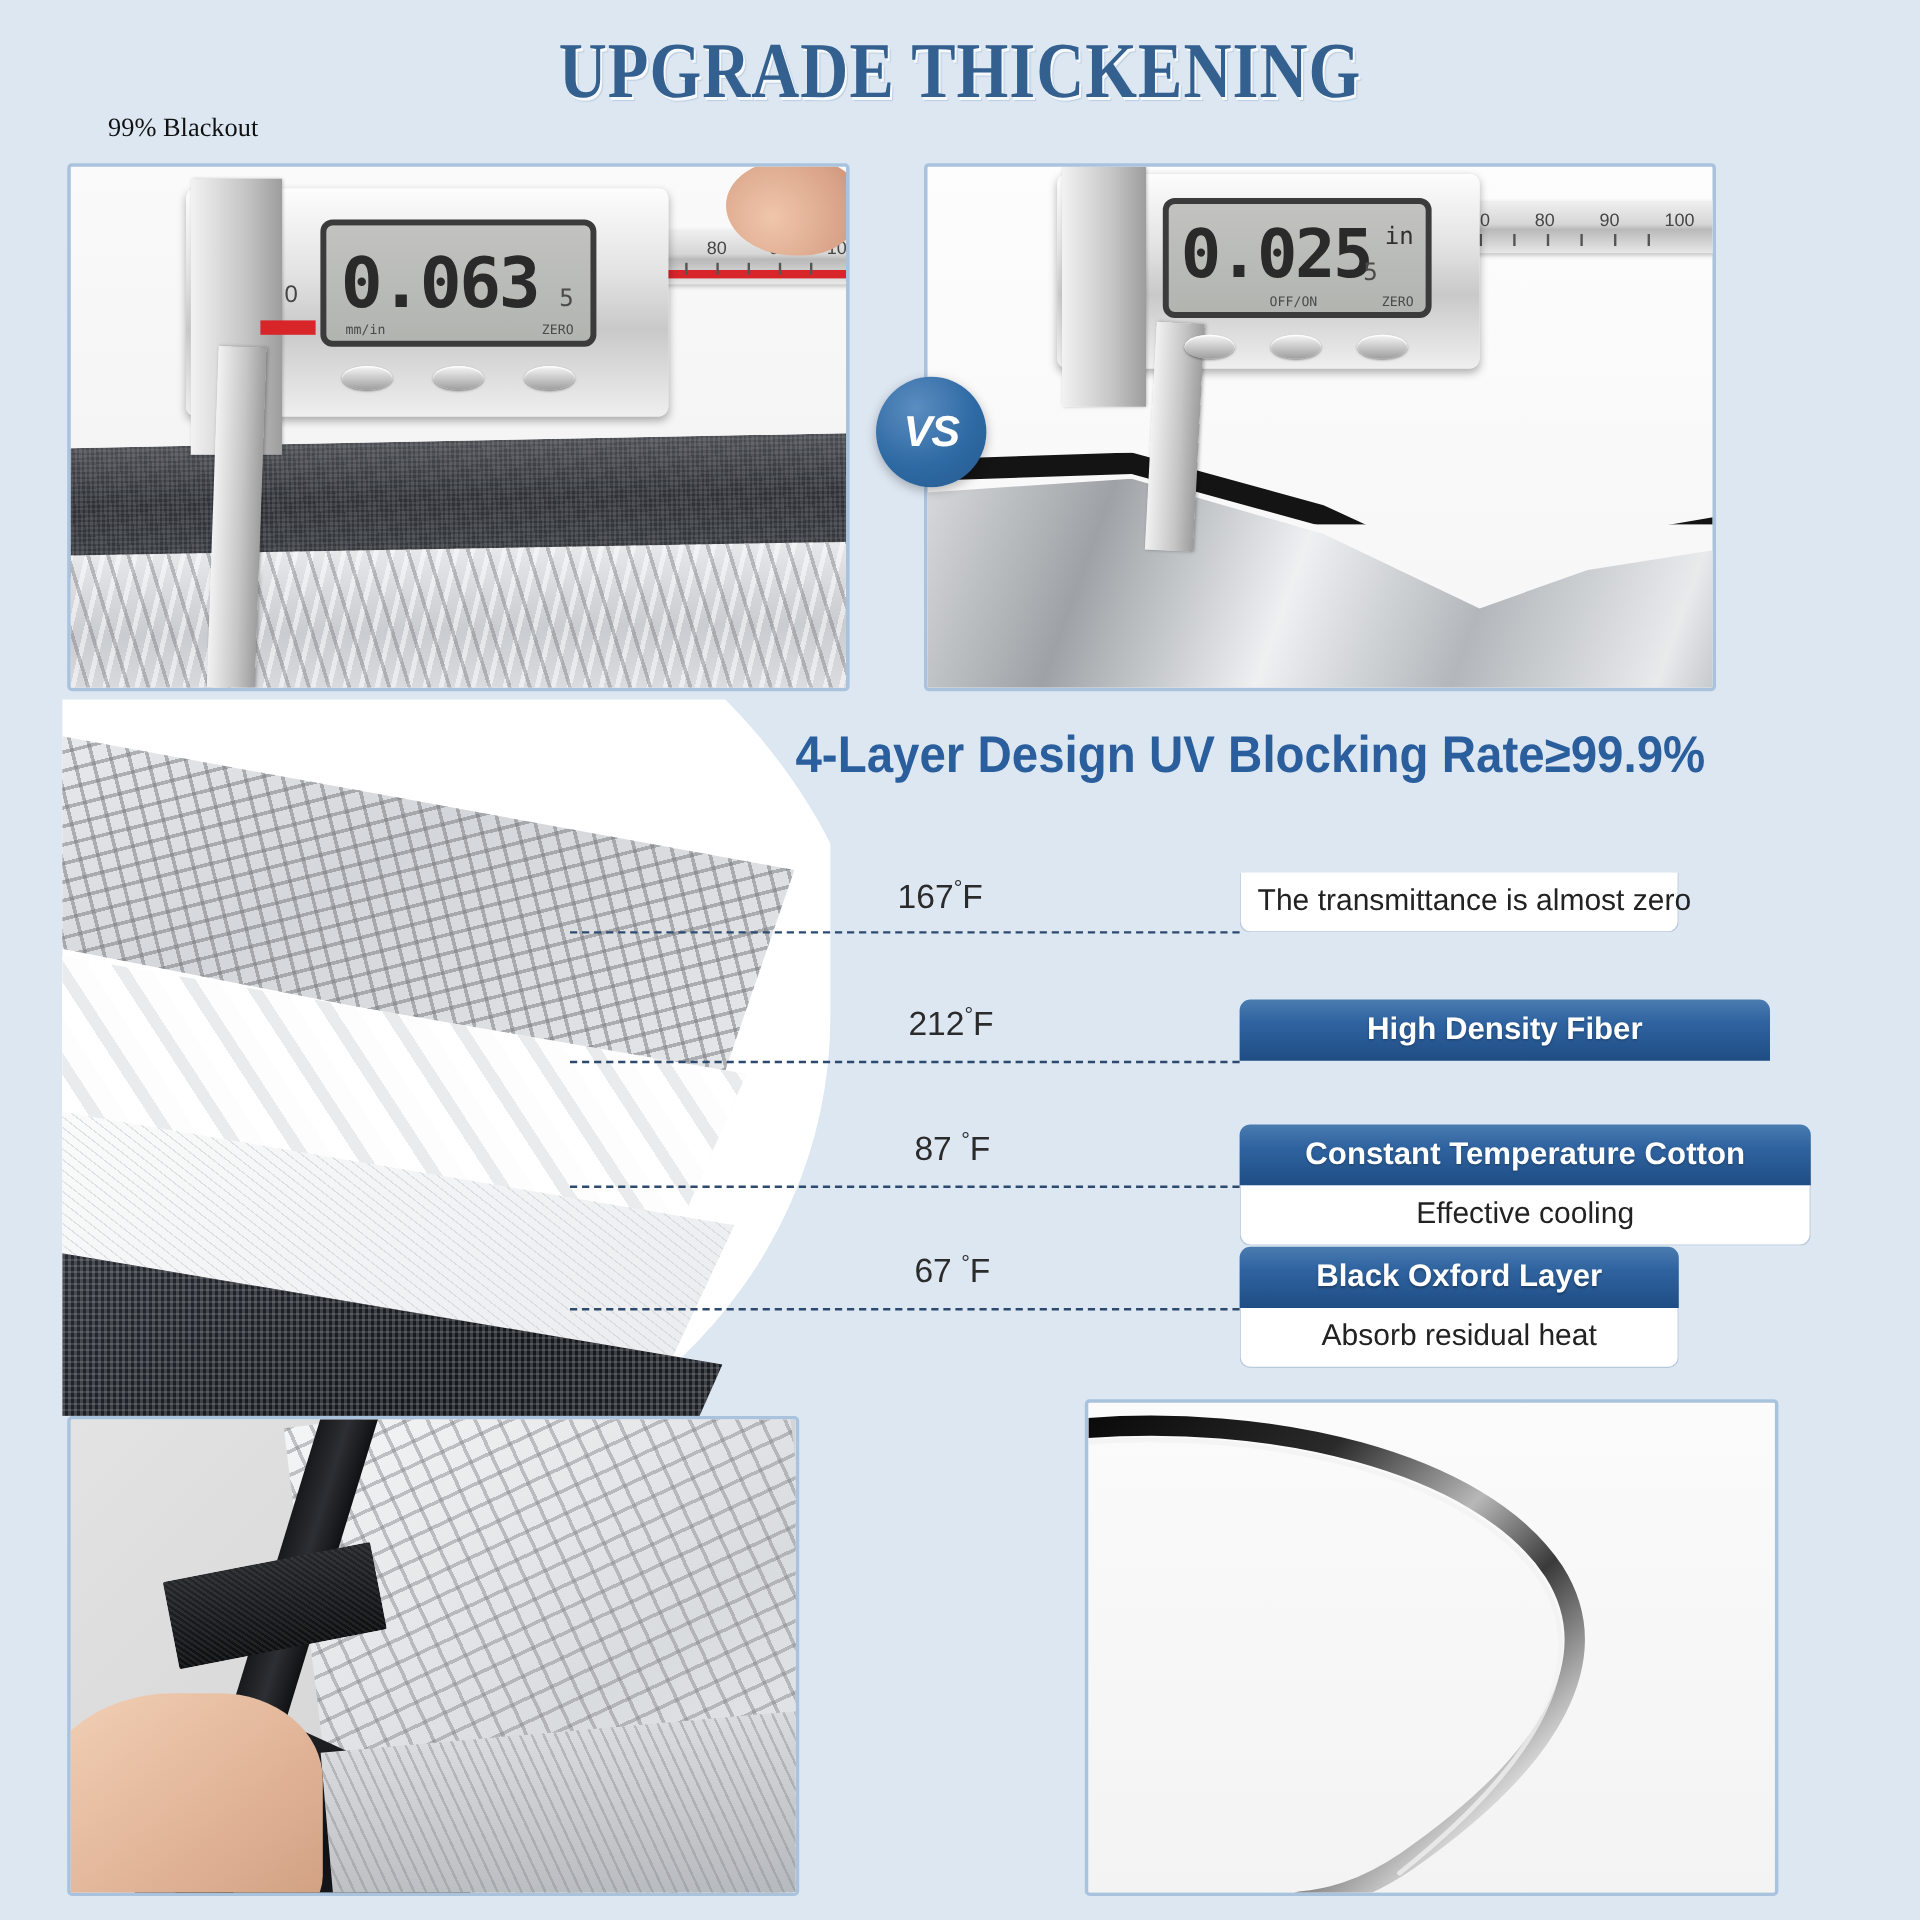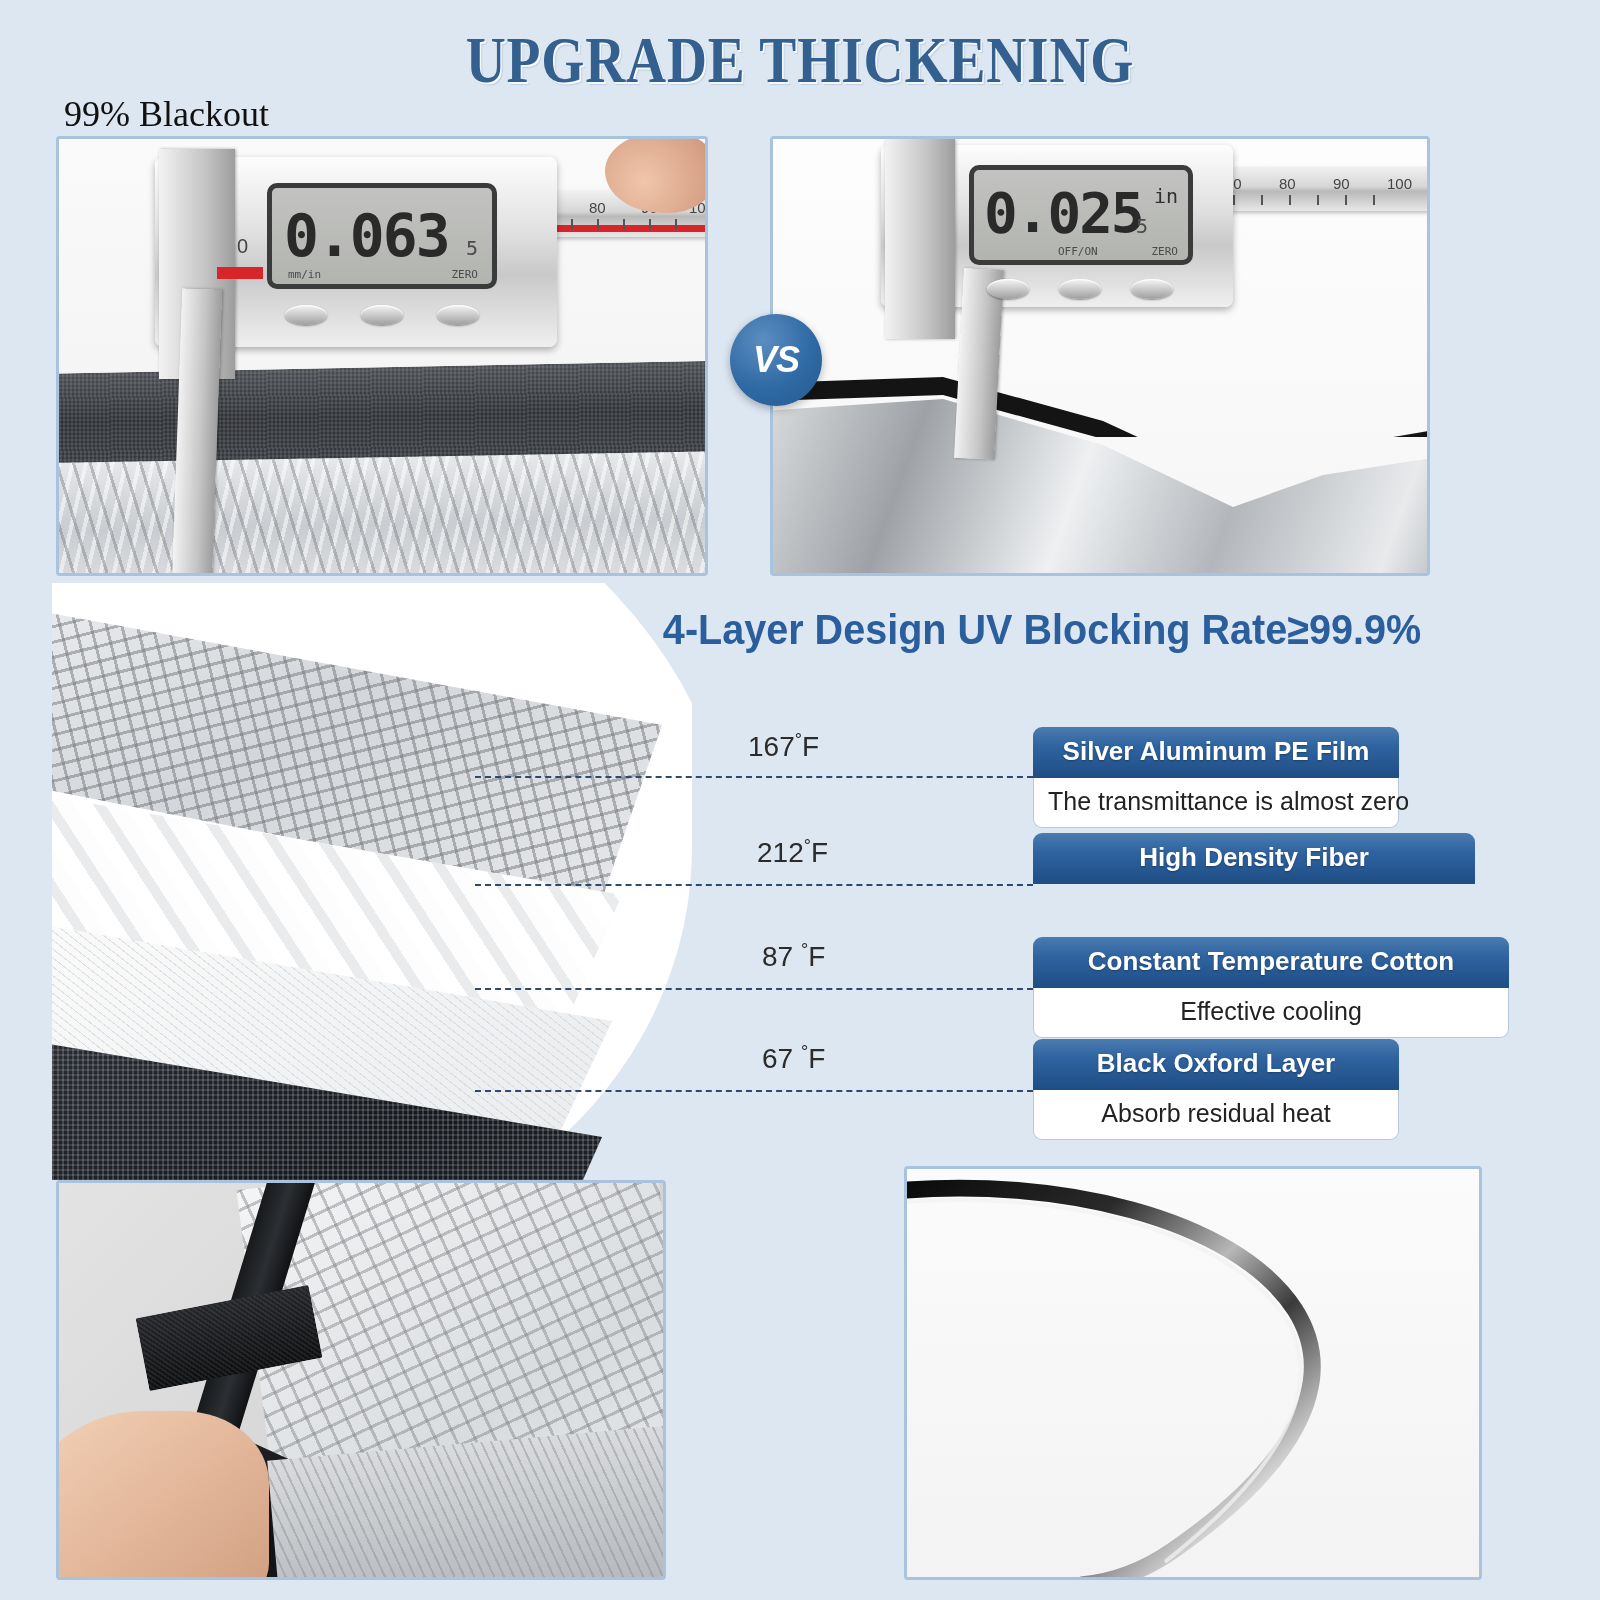--- a/index.html
+++ b/index.html
@@ -21,23 +21,23 @@
     font-weight:700;
     letter-spacing:1px;
     color:#33608f;
     text-shadow:2px 2px 0 rgba(255,255,255,.85), 3px 3px 1px rgba(160,185,210,.55);
     transform:scaleX(.84);
     transform-origin:center;
     white-space:nowrap;
   }
   .blackout-label {
     position:absolute;
-    top:93px; left:64px;
+    top:93px; left:90px;
     font-family:"Liberation Serif", serif;
-    font-size:36px;
+    font-size:22px;
     color:#111;
     text-align:right;
   }
 
   
   .photo-frame {
     position:absolute;
     border:3px solid #a9c3de;
     border-radius:4px;
     overflow:hidden;
@@ -399,21 +399,20 @@
   <div class="sheet" id="sheet-4"></div>
 </div>
 
 <div class="section-title">4-Layer Design UV Blocking Rate≥99.9%</div>
 
 <div class="temp-label" style="left:748px; top:730px;">
   <span>167</span><span class="deg">°</span><span>F</span>
 </div>
 <div class="leader" style="left:475px; top:776px; width:558px;"></div>
 <div class="layer-badge" style="left:1033px; top:727px; width:366px;">
-  <div class="badge-head">Silver Aluminum PE Film</div>
   <div class="badge-desc">The transmittance is almost zero</div>
 </div>
 
 <div class="temp-label" style="left:757px; top:836px;">
   <span>212</span><span class="deg">°</span><span>F</span>
 </div>
 <div class="leader" style="left:475px; top:884px; width:558px;"></div>
 <div class="layer-badge" style="left:1033px; top:833px; width:442px;">
   <div class="badge-head">High Density Fiber</div>
 </div>

